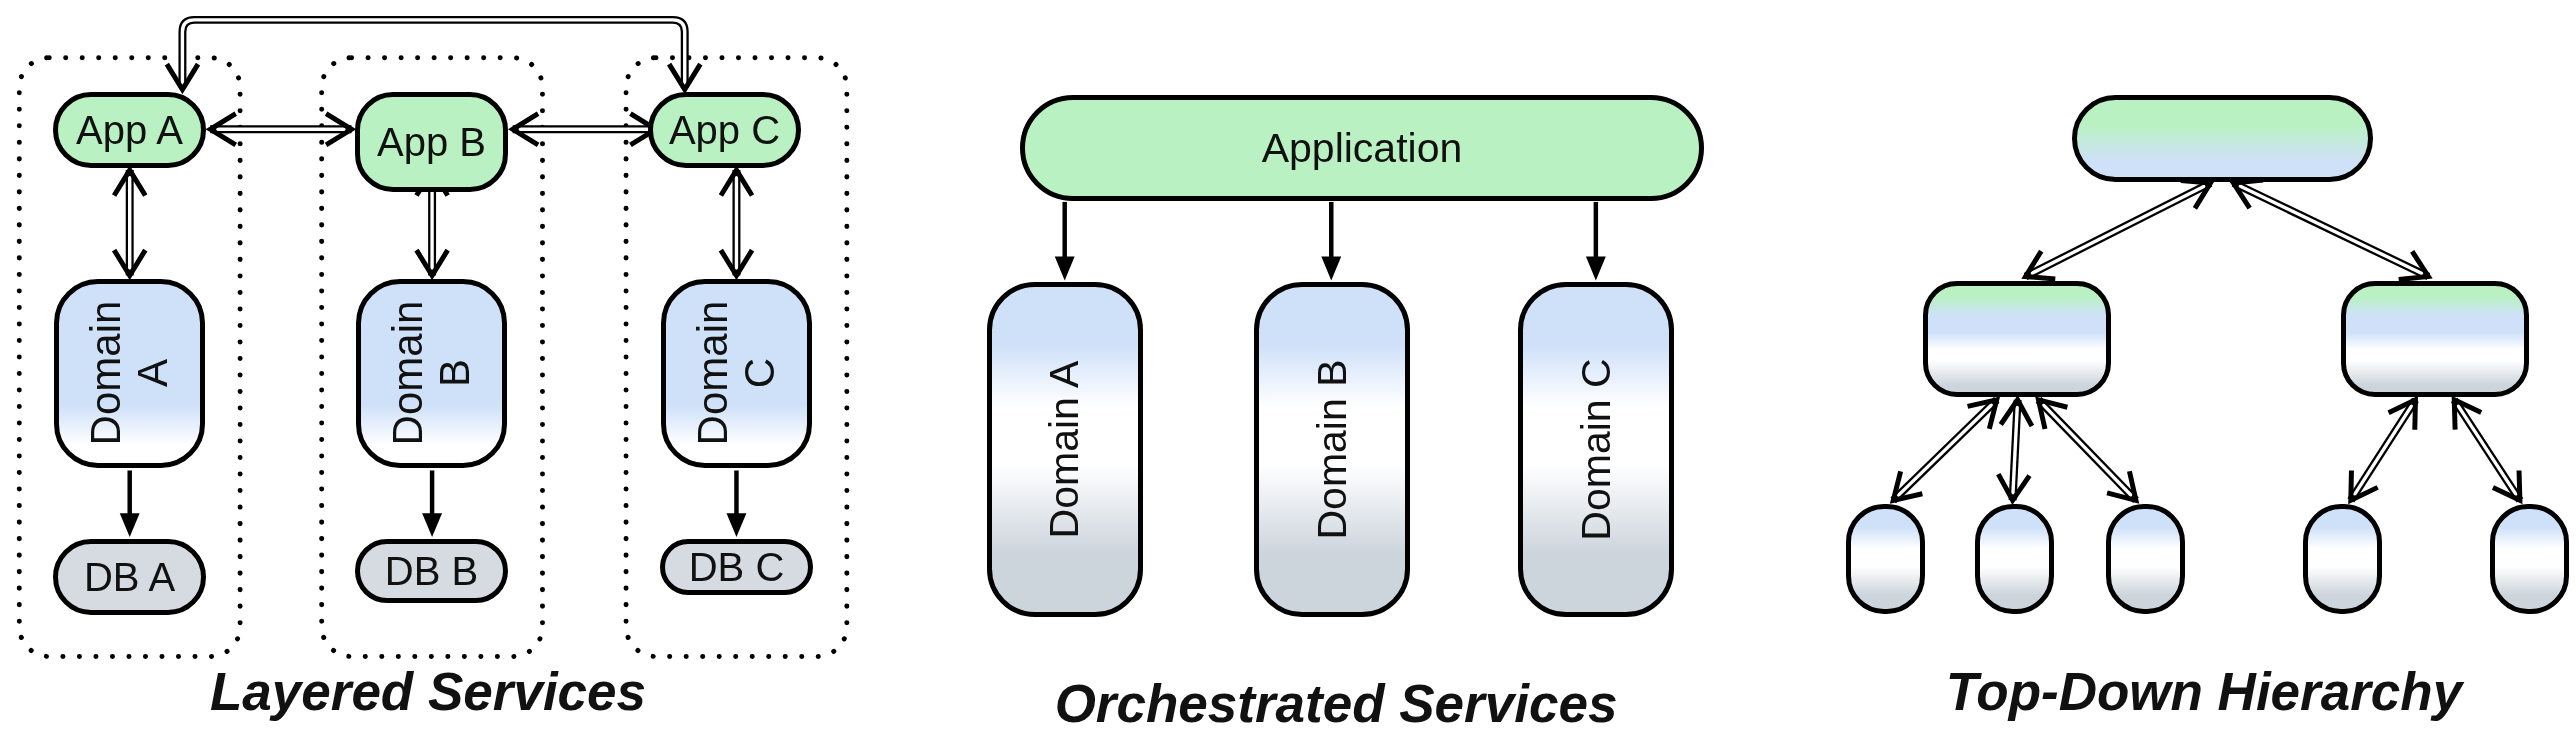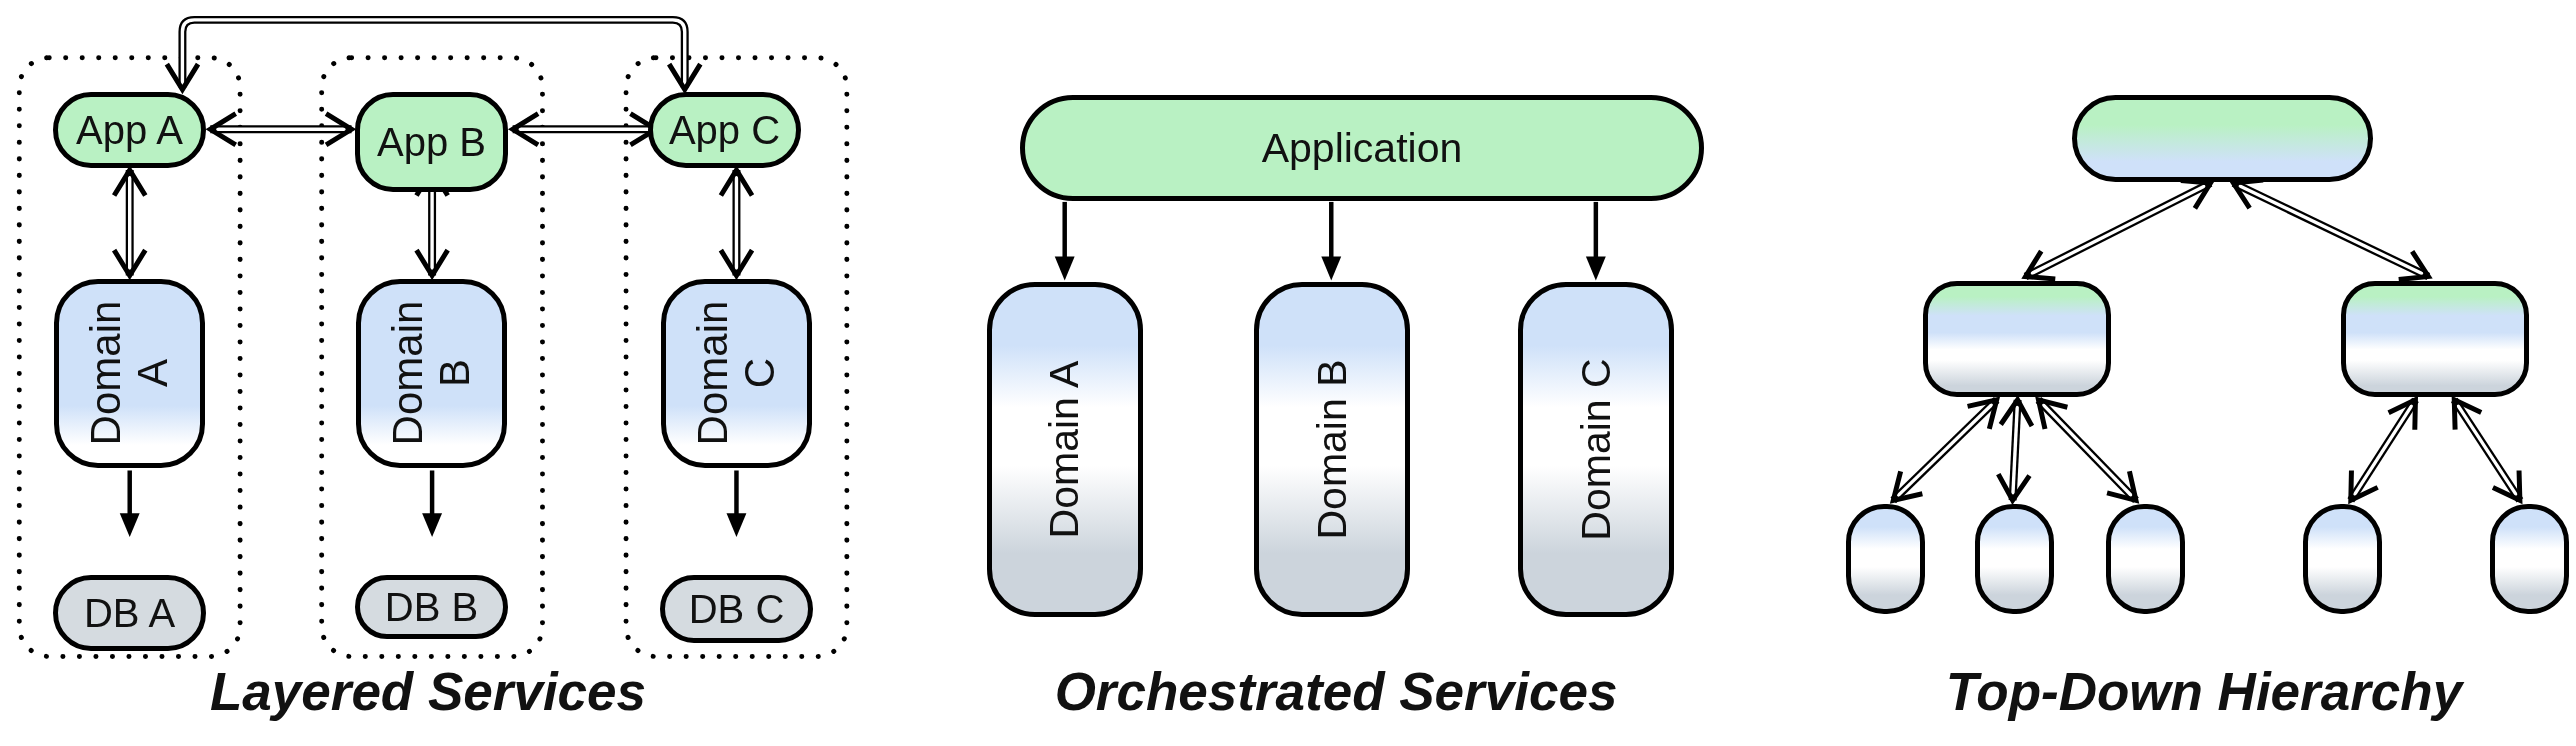--- a/index.html
+++ b/index.html
@@ -2,21 +2,21 @@
 <html><head>
 <meta charset="utf-8">
 <style>
   html,body{margin:0;padding:0;background:#ffffff;}
   .canvas{position:relative;width:2576px;height:746px;background:var(--bg,#fff);overflow:hidden;
           font-family:"Liberation Sans",sans-serif;color:#111;}
   #arrows{position:absolute;left:0;top:0;z-index:1;}
   .node{position:absolute;box-sizing:border-box;border:5px solid #000;border-radius:38px;
         display:flex;align-items:center;justify-content:center;z-index:2;}
   .green{background:var(--green);}
-  .graybox{background:var(--gray);margin-top:36px;}
+  .graybox{background:var(--gray);}
   .grad-domain1{background:linear-gradient(180deg,var(--blue) 0%,var(--blue) 68%,#ffffff 90%);border-radius:44px;}
   .grad-domain2{background:linear-gradient(180deg,var(--blue) 0%,var(--blue) 18%,#ffffff 37%,#ffffff 55%,var(--gray2) 82%);border-radius:48px;}
   .grad-top3{background:linear-gradient(180deg,var(--green) 0%,var(--green) 32%,var(--blue) 80%);border-radius:44px;}
   .grad-l2{background:linear-gradient(180deg,var(--green) 0%,var(--green) 10%,var(--blue) 28%,var(--blue) 44%,#ffffff 60%,#ffffff 70%,var(--gray2) 94%);border-radius:34px;}
   .grad-leaf{background:linear-gradient(180deg,var(--blue) 0%,var(--blue) 18%,#ffffff 40%,#ffffff 58%,var(--gray2) 86%);border-radius:38px;}
   .hlabel{font-size:40px;}
   .app-wide-label{font-size:41px;}
   .vwrap{position:absolute;inset:0;display:flex;align-items:center;justify-content:center;}
   .vtext{transform:rotate(-90deg);white-space:nowrap;text-align:center;font-size:42px;line-height:1.12;}
   .vtext2{transform:rotate(-90deg);white-space:nowrap;font-size:41px;}
@@ -133,21 +133,21 @@
       <span>App C</span>
     </div>
     <div class="node grad-domain1" style="left:661px;top:279px;width:151px;height:189px;">
       <div class="vwrap">
         <div class="vtext">
           <div>Domain</div>
           <div>C</div>
         </div>
       </div>
     </div>
-    <div class="node graybox hlabel" style="left:660px;top:539px;width:153px;height:68px;">
+    <div class="node graybox hlabel" style="left:660px;top:539px;width:153px;height:56px;">
       <span>DB C</span>
     </div>
 
     <div class="diagram-title" style="left:428px;">Layered Services</div>
   </div>
 
   <div>
     <div class="node green app-wide-label" style="left:1020px;top:95px;width:684px;height:106px;border-radius:54px;">
       <span>Application</span>
     </div>
@@ -161,21 +161,21 @@
       <div class="vwrap">
         <div class="vtext2">Domain B</div>
       </div>
     </div>
     <div class="node grad-domain2" style="left:1518px;top:282px;width:156px;height:335px;">
       <div class="vwrap">
         <div class="vtext2">Domain C</div>
       </div>
     </div>
 
-    <div class="diagram-title" style="left:1336px;">Orchestrated Services</div>
+    <div class="diagram-title" style="left:1336px;margin-top:12px;">Orchestrated Services</div>
   </div>
 
   <div>
     <div class="node grad-top3" style="left:2072px;top:95px;width:301px;height:87px;"></div>
 
     <div class="node grad-l2" style="left:1923px;top:281px;width:188px;height:116px;"></div>
     <div class="node grad-l2" style="left:2341px;top:281px;width:188px;height:116px;"></div>
 
     <div class="node grad-leaf" style="left:1846px;top:504px;width:79px;height:110px;"></div>
     <div class="node grad-leaf" style="left:1975px;top:504px;width:79px;height:110px;"></div>

